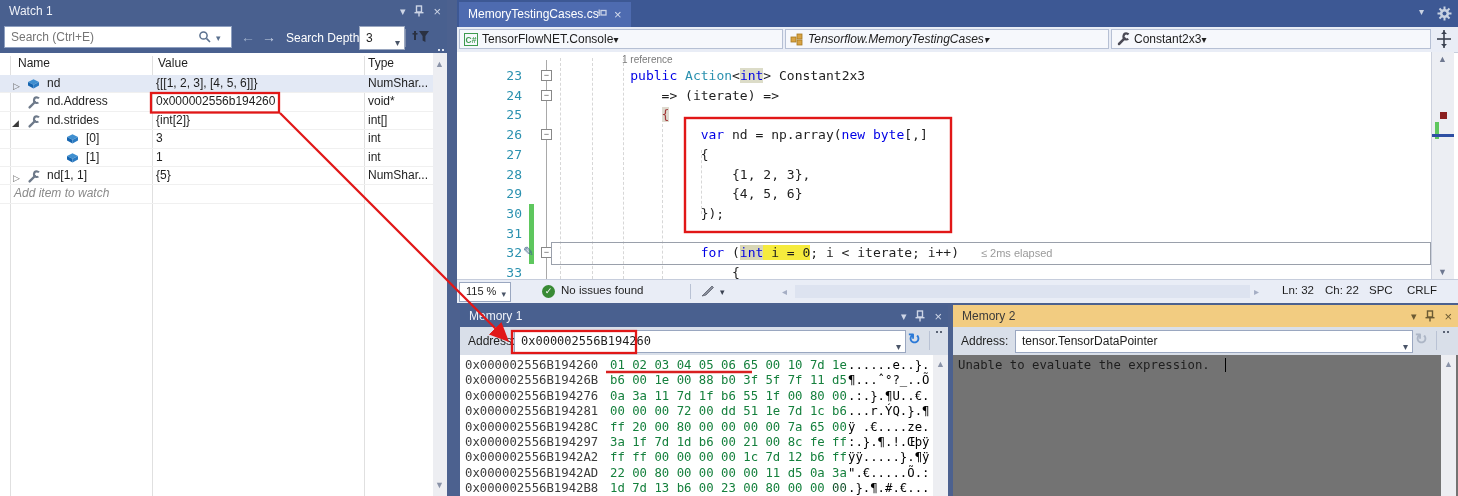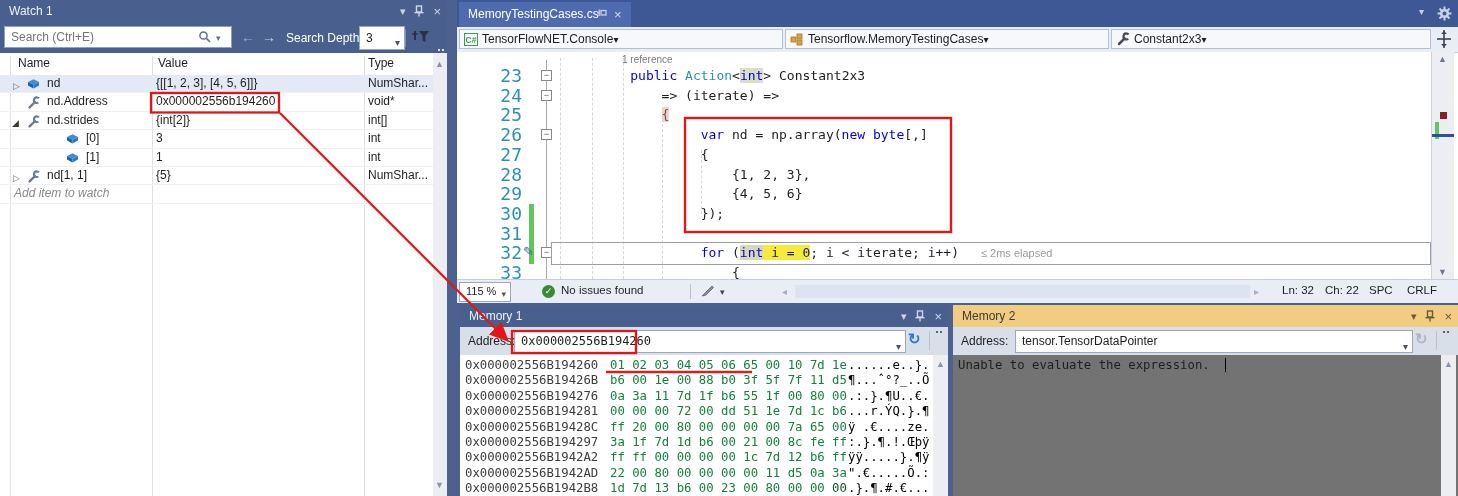--- a/index.html
+++ b/index.html
@@ -38,21 +38,21 @@
   .sb .ar{position:absolute;left:2px;color:#8a93a8;font-size:9px;}
   
   #edgroup{left:457px;top:0;width:1001px;height:302px;background:#fff;}
   #edtop{position:absolute;left:0;top:0;width:1001px;height:27px;background:#3d5894;}
   #edtab{position:absolute;left:2px;top:2px;width:172px;height:25px;background:#4e6bb0;color:#fff;font-size:12px;line-height:25px;padding-left:9px;box-sizing:border-box;}
   #navbar{position:absolute;left:0;top:27px;width:1001px;height:25px;background:#e9edf6;border-bottom:1px solid #c6cddc;}
   .navcombo{position:absolute;top:2px;height:20px;background:#f6f8fc;border:1px solid #b6c0d4;font-size:12px;line-height:19px;box-sizing:border-box;padding-left:22px;white-space:nowrap;overflow:hidden;}
   #code{position:absolute;left:0;top:52px;width:974px;height:227px;background:#fff;overflow:hidden;}
   #glyphmargin{position:absolute;left:0;top:52px;width:17px;height:227px;background:#e6e7e9;}
   .cline{position:absolute;height:19.7px;white-space:pre;font-family:"DejaVu Sans Mono",monospace;font-size:13px;line-height:19.7px;}
-  .lnum{position:absolute;width:46px;text-align:right;color:#2b91af;font-family:"DejaVu Sans Mono",monospace;font-size:18px;line-height:19.7px;}
+  .lnum{position:absolute;width:46px;text-align:right;color:#2b91af;font-family:"DejaVu Sans Mono",monospace;font-size:13px;line-height:19.7px;}
   .kw{color:#0000e6;} .type{color:#2b91af;} .pl{color:#1e1e1e;}
   .brace{color:#a23b3b;background:#dedacf;}
   .ref{background:#dcdcc8;} .tan{background:#d9d7b5;} .yel{background:#f6eb3d;}
   .foldbox{position:absolute;width:11px;height:11px;border:1px solid #888;background:#fff;color:#555;font-size:9px;line-height:9px;text-align:center;box-sizing:border-box;}
   .iguide{position:absolute;width:0;border-left:1px dashed #d7d7d7;}
   #curline{position:absolute;border:1px solid #9aa0ab;background:transparent;}
   .perftip{position:absolute;color:#9a9a9a;font-size:11px;}
   .codelens{position:absolute;color:#7a7a7a;font-size:10px;}
   
   #vscroll{position:absolute;left:974px;top:52px;width:22px;height:227px;background:#eceef3;border-left:1px solid #ccd1dd;}
@@ -243,21 +243,21 @@
             <circle cx="7.5" cy="7.5" r="2" fill="#3d5894"></circle>
           </svg>
         </span>
     </div>
 
     <div id="navbar">
       <div class="navcombo" style="left:2px;width:324px;">
         <span class="abs" style="left:4px;top:3px;width:14px;height:13px;border:1.4px solid #3e9b4f;color:#3e9b4f;font-size:8.5px;line-height:13px;text-align:center;font-weight:bold;box-sizing:border-box;">C#</span>
         <span>TensorFlowNET.Console</span><span class="dd" style="top:4px;font-size:10px;">▾</span>
       </div>
-      <div class="navcombo" style="left:328px;width:324px;">
+      <div class="navcombo" style="left:328px;width:324px;font-style:italic;">
         <span class="abs" style="left:4px;top:3px;">
             <svg width="14" height="13" viewBox="0 0 14 13">
               <g fill="#d8a343" stroke="#a8791f" stroke-width="0.8">
                 <rect x="1" y="4" width="5" height="5"></rect>
                 <rect x="7" y="1" width="5" height="5"></rect>
                 <rect x="7" y="7" width="5" height="5"></rect>
               </g>
             </svg>
           </span>
         <span>Tensorflow.MemoryTestingCases</span><span class="dd" style="top:4px;font-size:10px;">▾</span>

